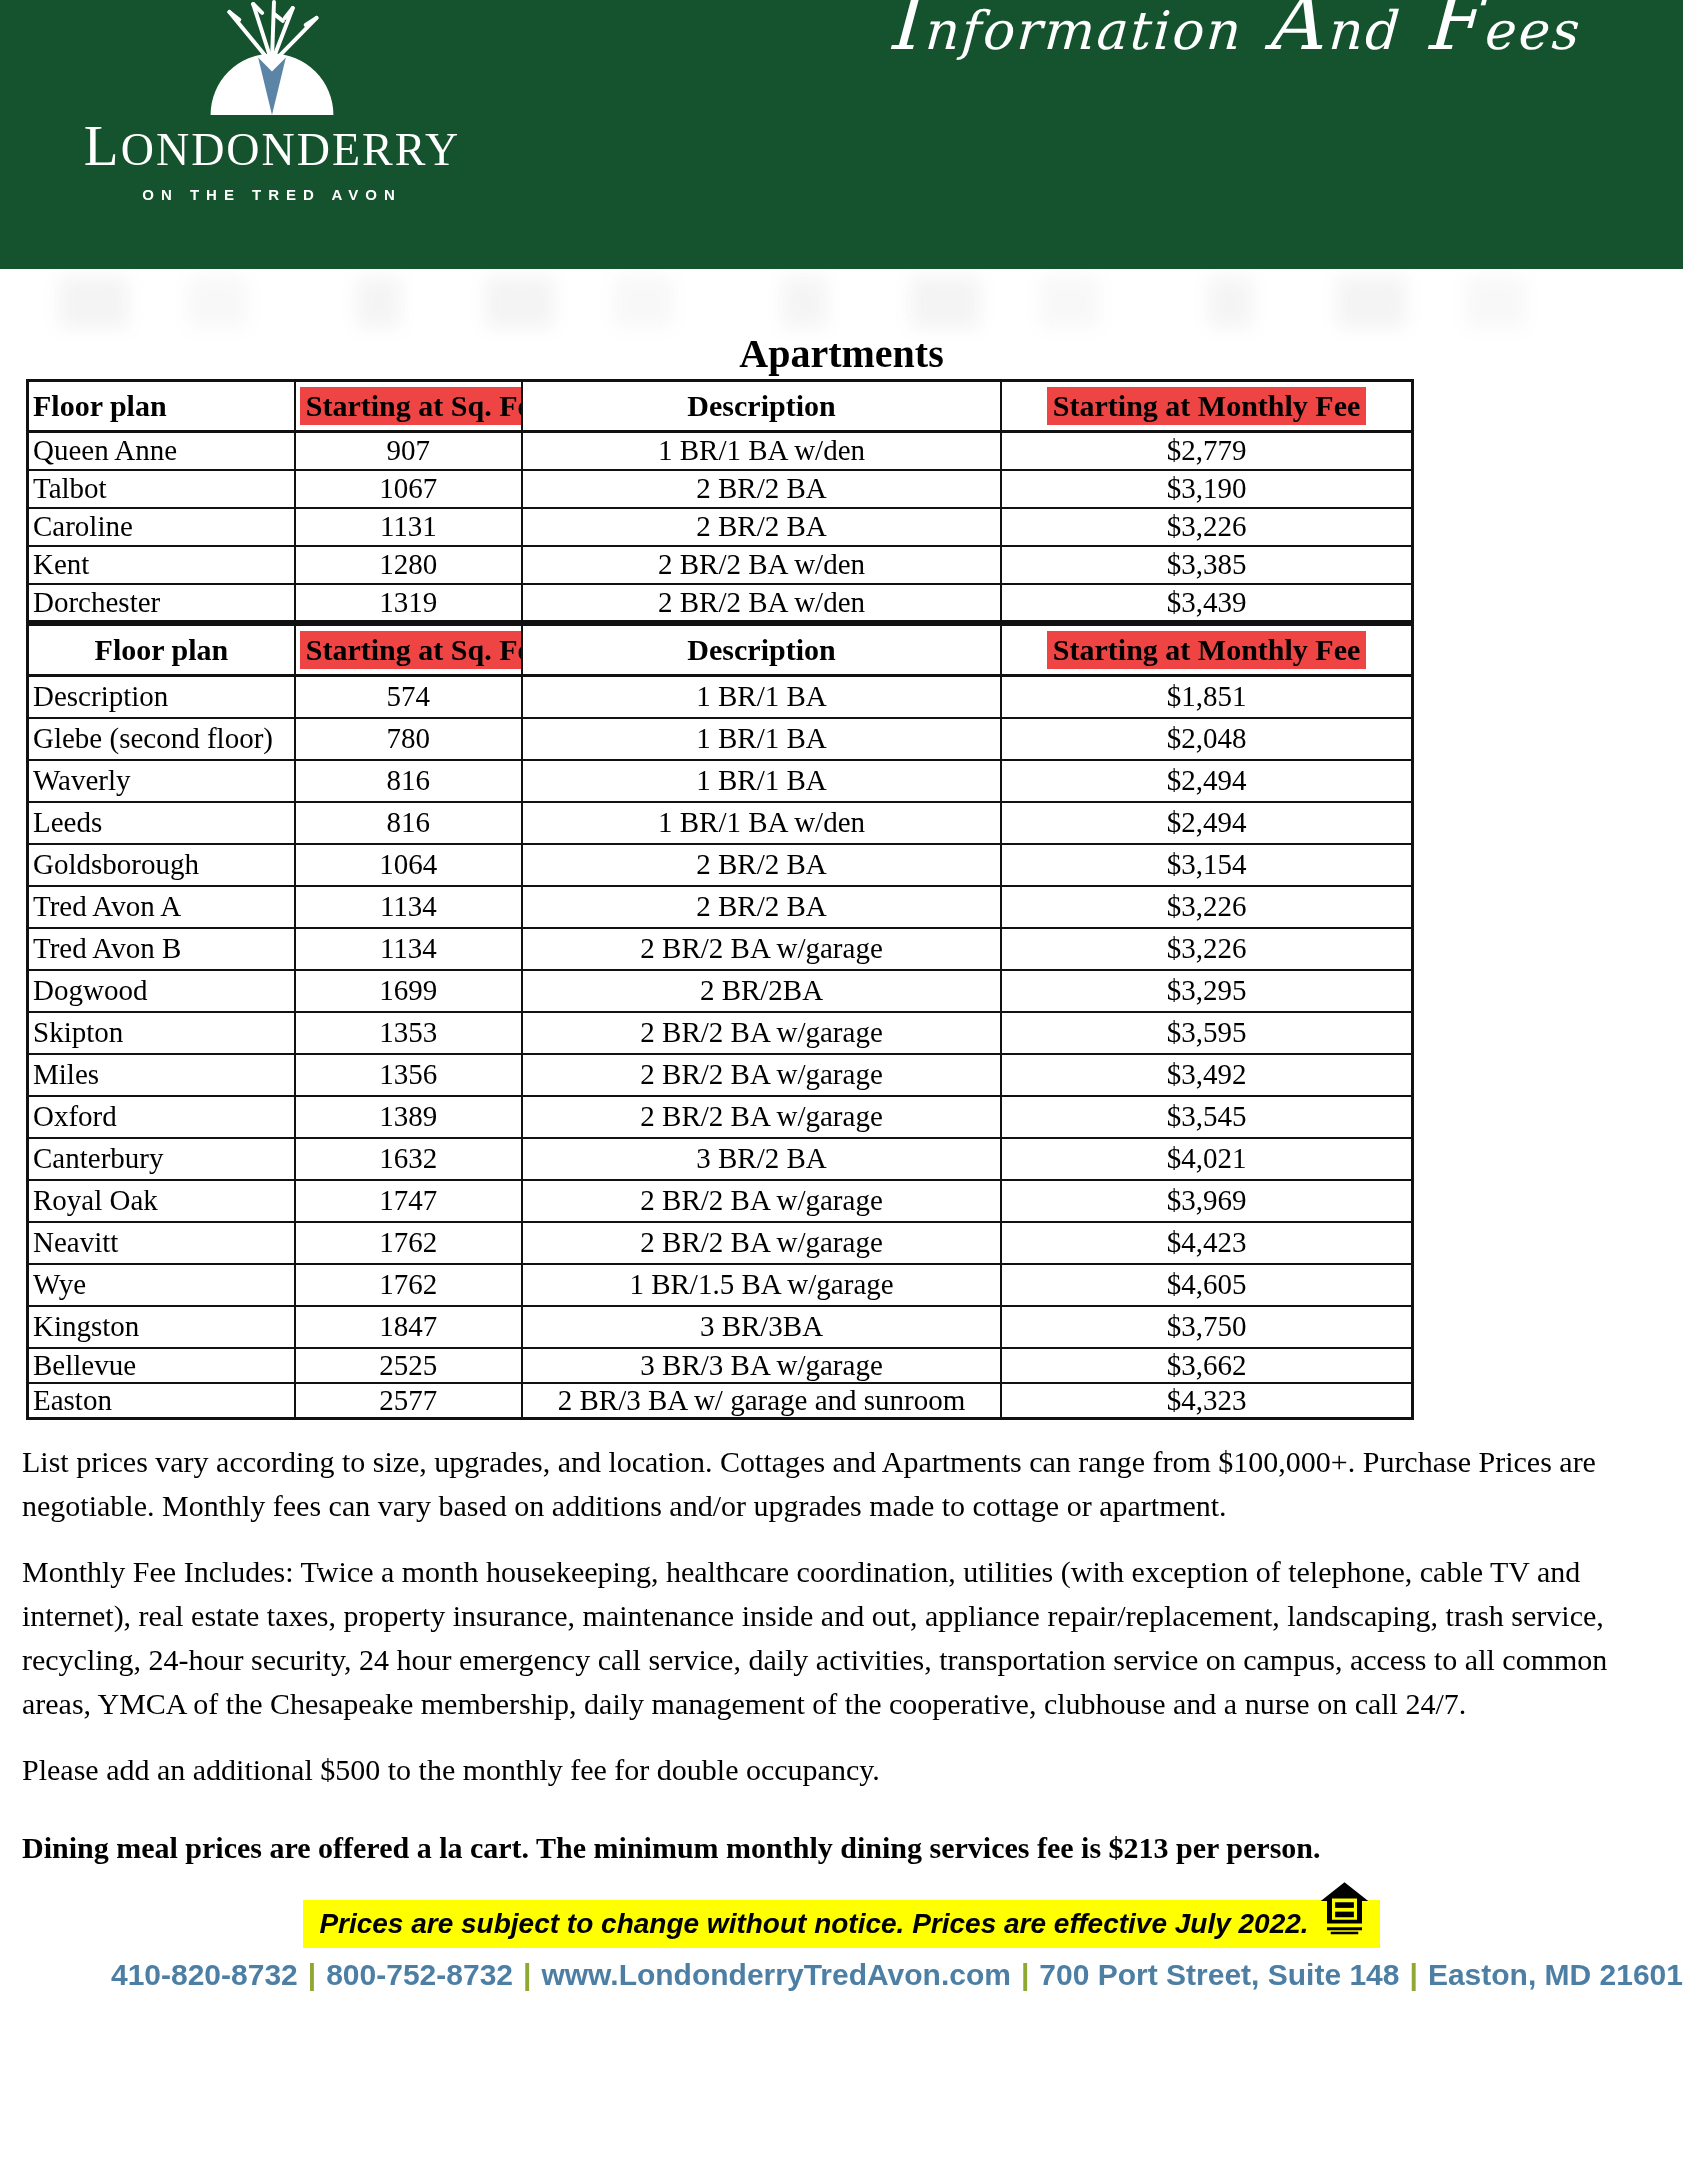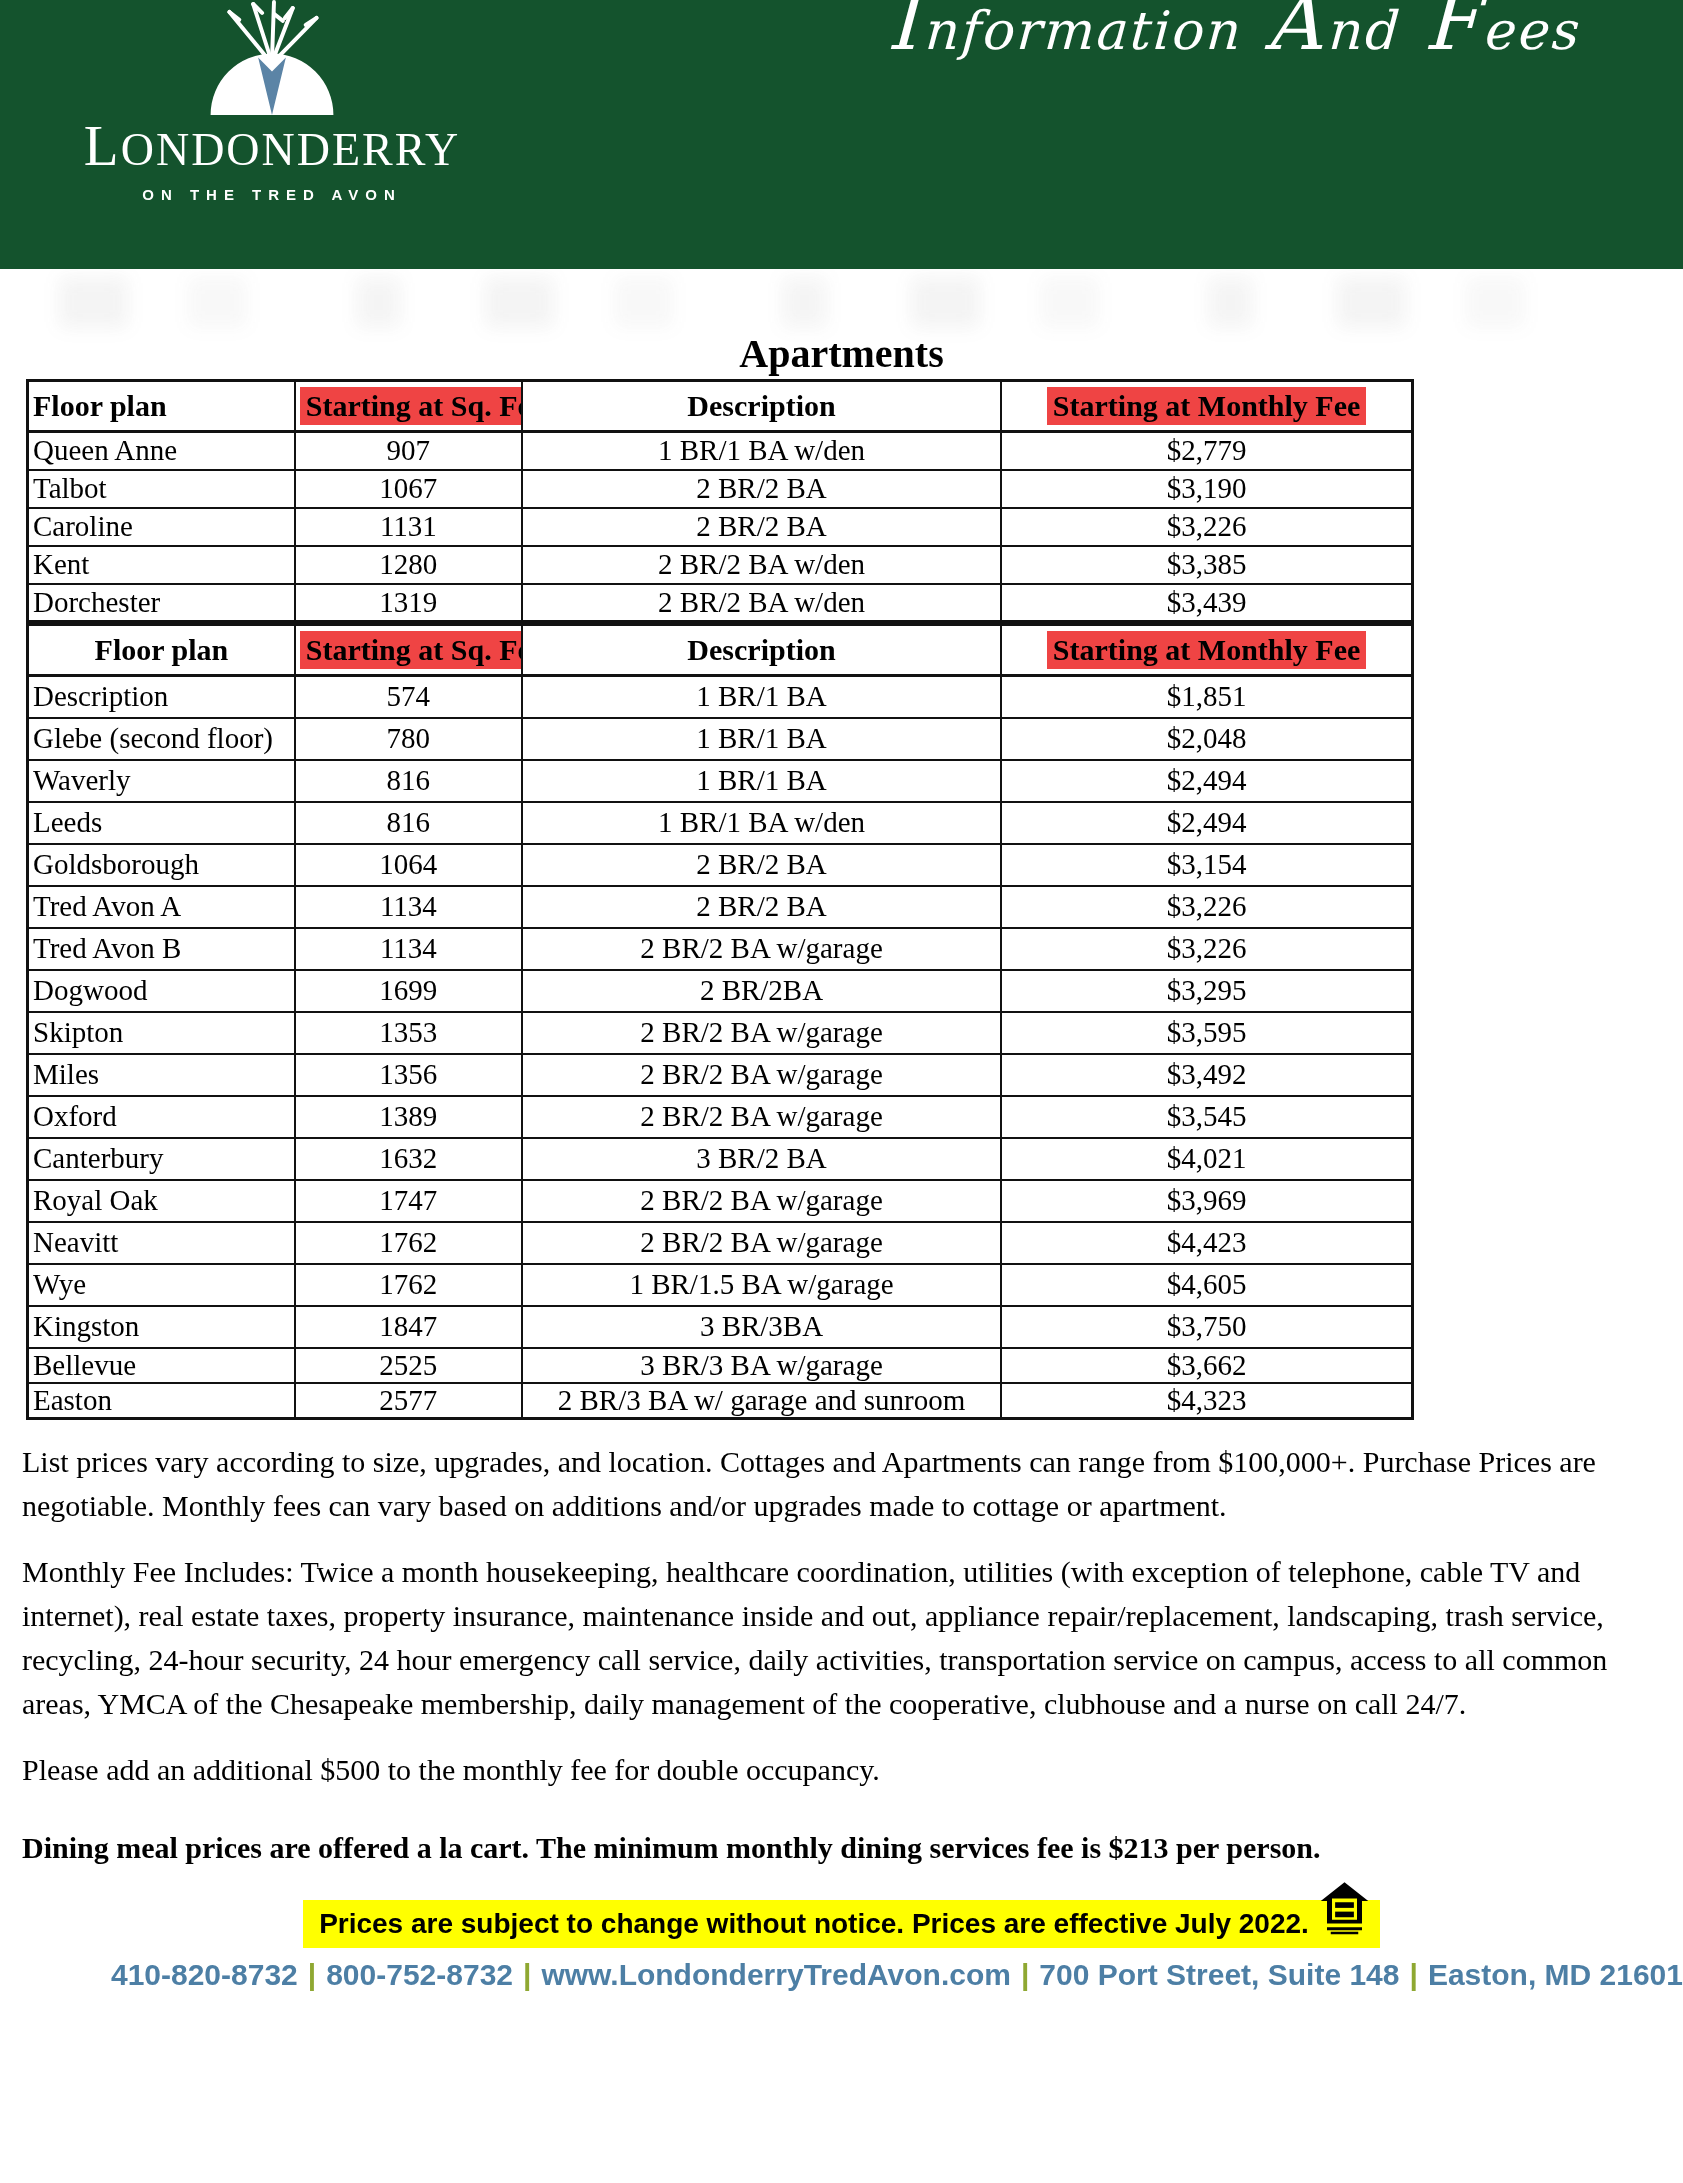--- a/index.html
+++ b/index.html
@@ -127,20 +127,21 @@
   }
   .notice-bar{
     background:#ffff00;
     display:inline-flex;
     align-items:center;
     padding:7px 10px 8px 16px;
   }
   .notice-text{
     font-family:"Liberation Sans", sans-serif;
     font-weight:bold;
+    font-style:italic;
     font-size:28px;
     color:#000;
     white-space:nowrap;
   }
   .eh-icon{
     margin-left:10px;
     margin-top:-26px;
     display:inline-block;
   }
 

